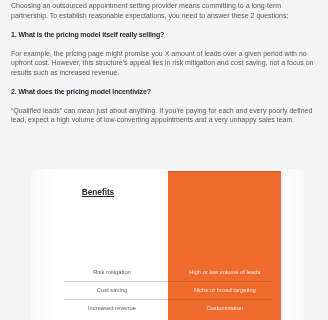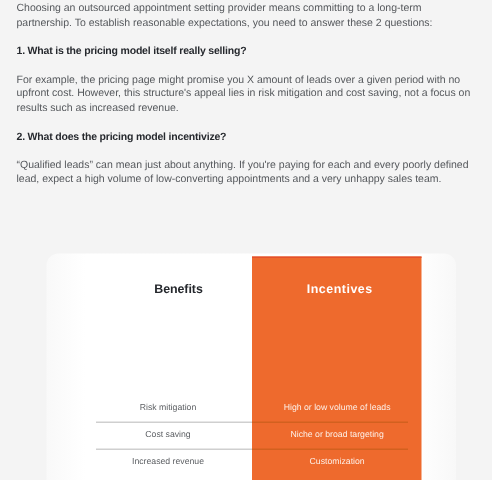--- a/index.html
+++ b/index.html
@@ -5,21 +5,21 @@
   html,body{margin:0;padding:0;}
   body{width:328px;height:320px;background:#f4f4f4;font-family:"Liberation Sans",sans-serif;overflow:hidden;}
   .article{position:absolute;left:11px;top:0;width:306px;}
   .para{font-size:7px;line-height:9.5px;color:#55585c;margin:1px 0 9.5px 0;}
   .qheading{font-size:7px;line-height:9.5px;color:#26292e;font-weight:bold;letter-spacing:-0.13px;margin:0 0 9.5px 0;}
   .card{position:absolute;left:31px;top:169px;width:273px;height:160px;border-radius:8px;overflow:hidden;
         background:linear-gradient(to right,#f9f9f9 0px,#ffffff 26px,#ffffff 247px,#f8f8f8 273px);}
   .orange{position:absolute;left:137.25px;top:2px;width:113px;height:158px;background:#ee6a2d;}
   .orange:before{content:"";position:absolute;left:0;top:0;right:0;height:1.2px;background:#e4512c;}
   .coltitle{position:absolute;font-size:8.3px;font-weight:bold;letter-spacing:-0.05px;line-height:10px;text-align:center;}
-  .ltitle{color:#24272c;left:32px;width:112px;top:17.5px;}
+  .ltitle{color:#24272c;left:11px;width:112px;top:17.5px;text-decoration:underline;}
   .rtitle{color:#ffffff;left:139px;width:113px;top:17.5px;letter-spacing:0.33px;}
   .rows{position:absolute;left:0;right:0;top:93.6px;}
   .row{height:18px;position:relative;}
   .cell{position:absolute;top:0;height:18px;display:flex;align-items:center;justify-content:center;font-size:5.8px;}
   .cl{left:25px;width:112px;color:#5a5d61;}
   .cr{left:137.25px;width:113px;color:#fdf0e8;}
   .row+.row .cl:before{content:"";position:absolute;left:8px;right:0;top:0;height:1px;background:#cfcfcf;}
   .row+.row .cr:before{content:"";position:absolute;left:0;right:9px;top:0;height:1px;background:#d2601f;}
 </style>
 </head>
@@ -43,14 +43,13 @@
     <div class="row">
       <div class="cell cl">Cost saving</div>
       <div class="cell cr">Niche or broad targeting</div>
     </div>
     <div class="row">
       <div class="cell cl">Increased revenue</div>
       <div class="cell cr">Customization</div>
     </div>
   </div>
   <div class="coltitle ltitle">Benefits</div>
-  <div class="coltitle rtitle">Incentives</div>
 </div>
 
 </body></html>

